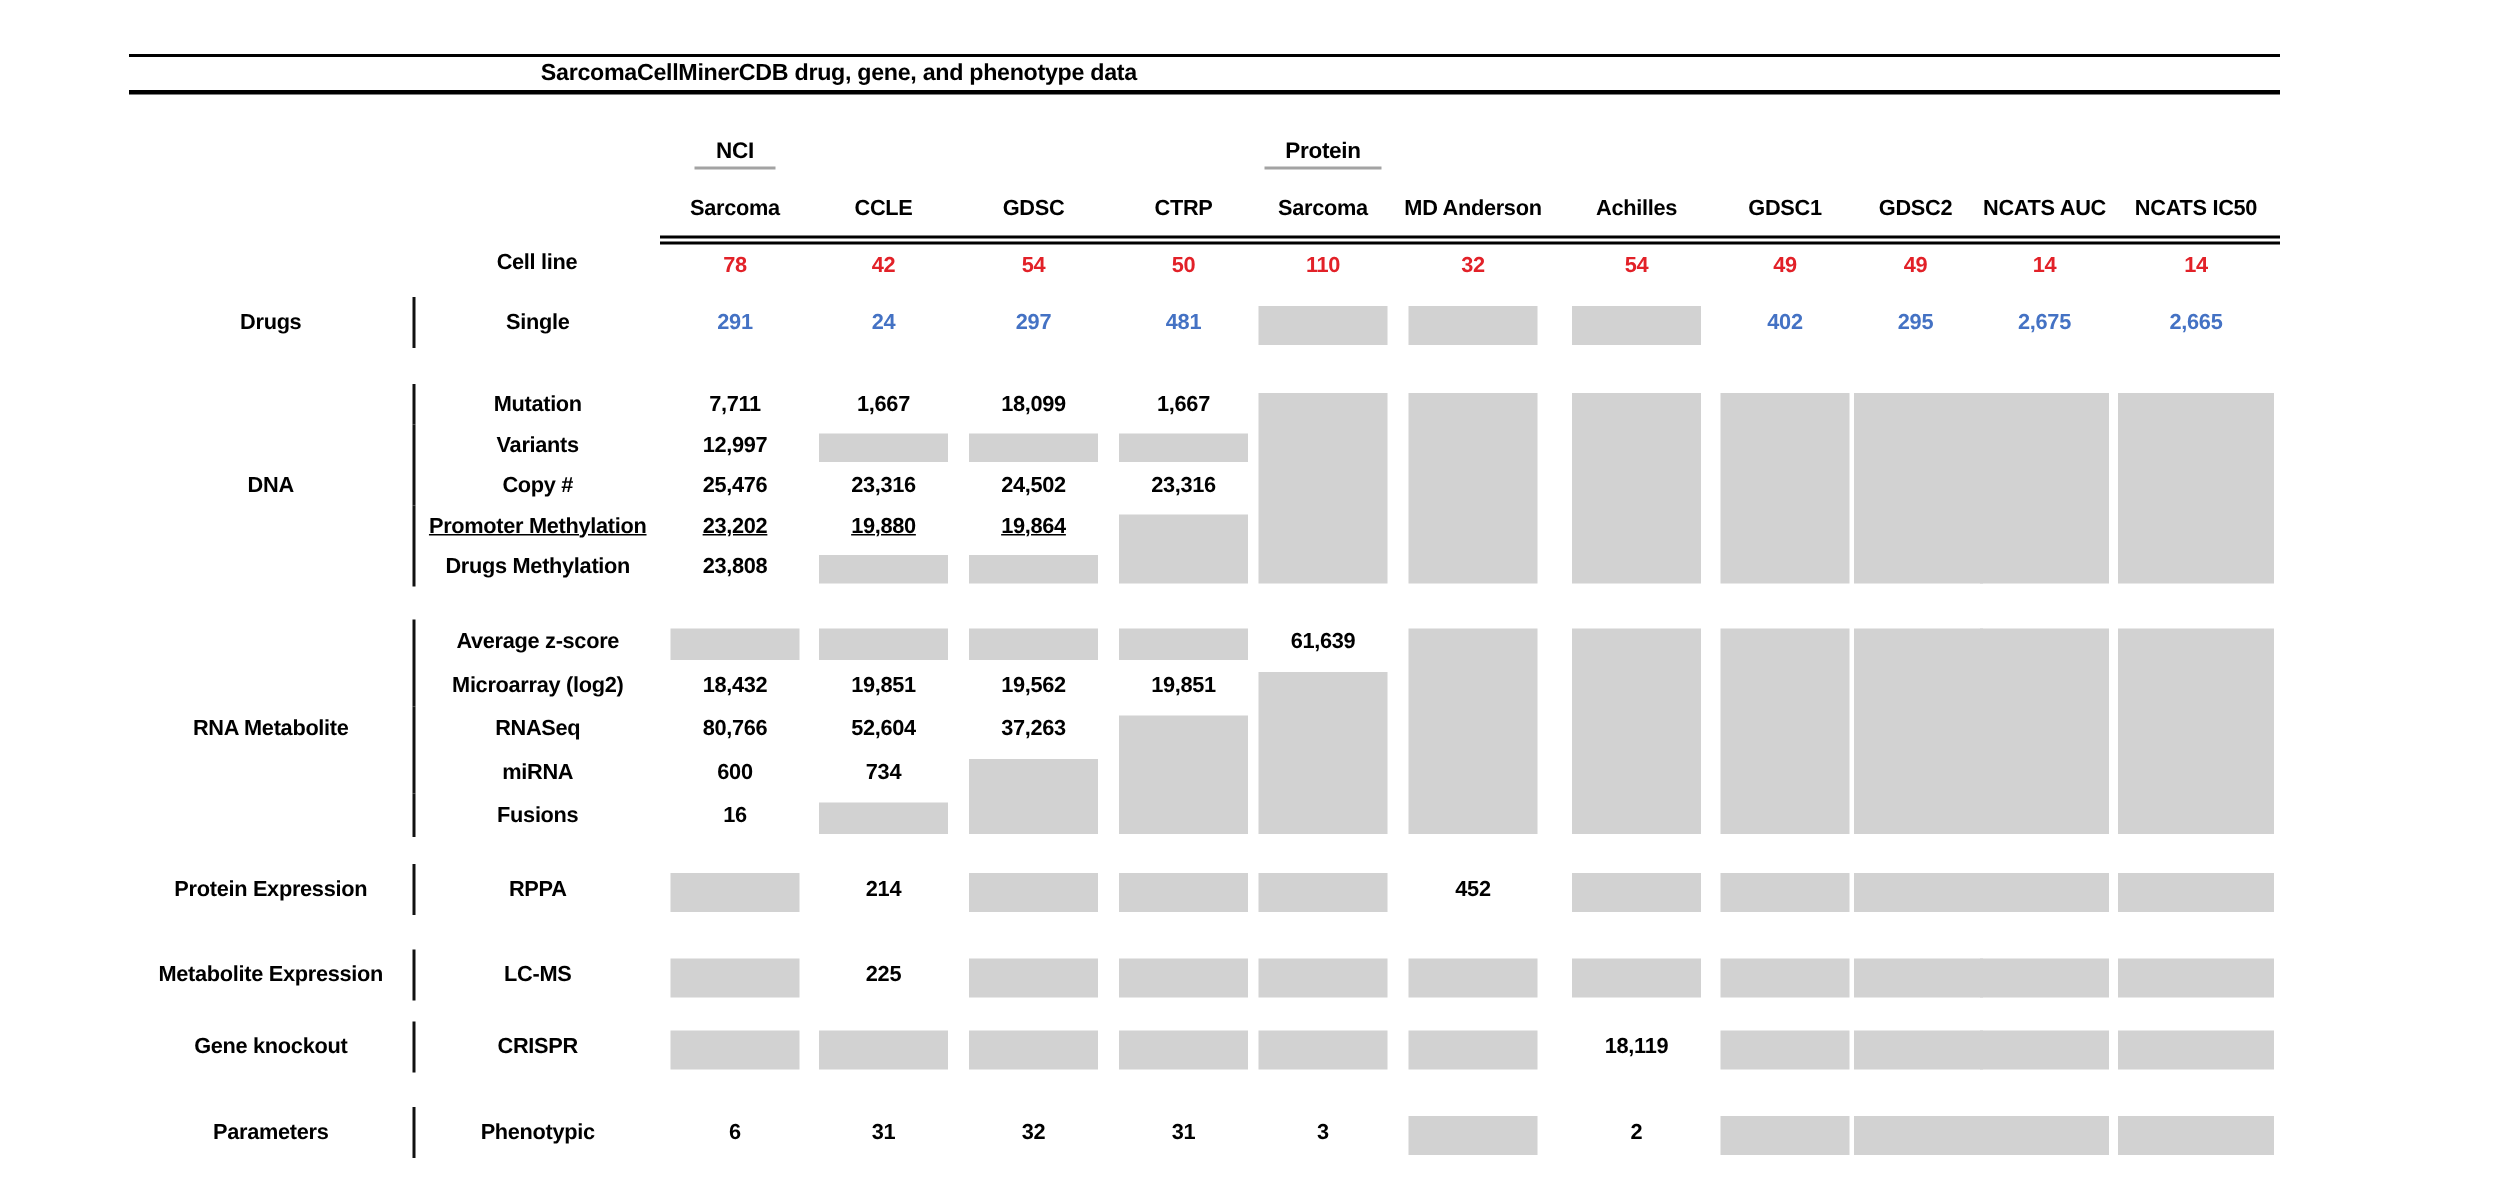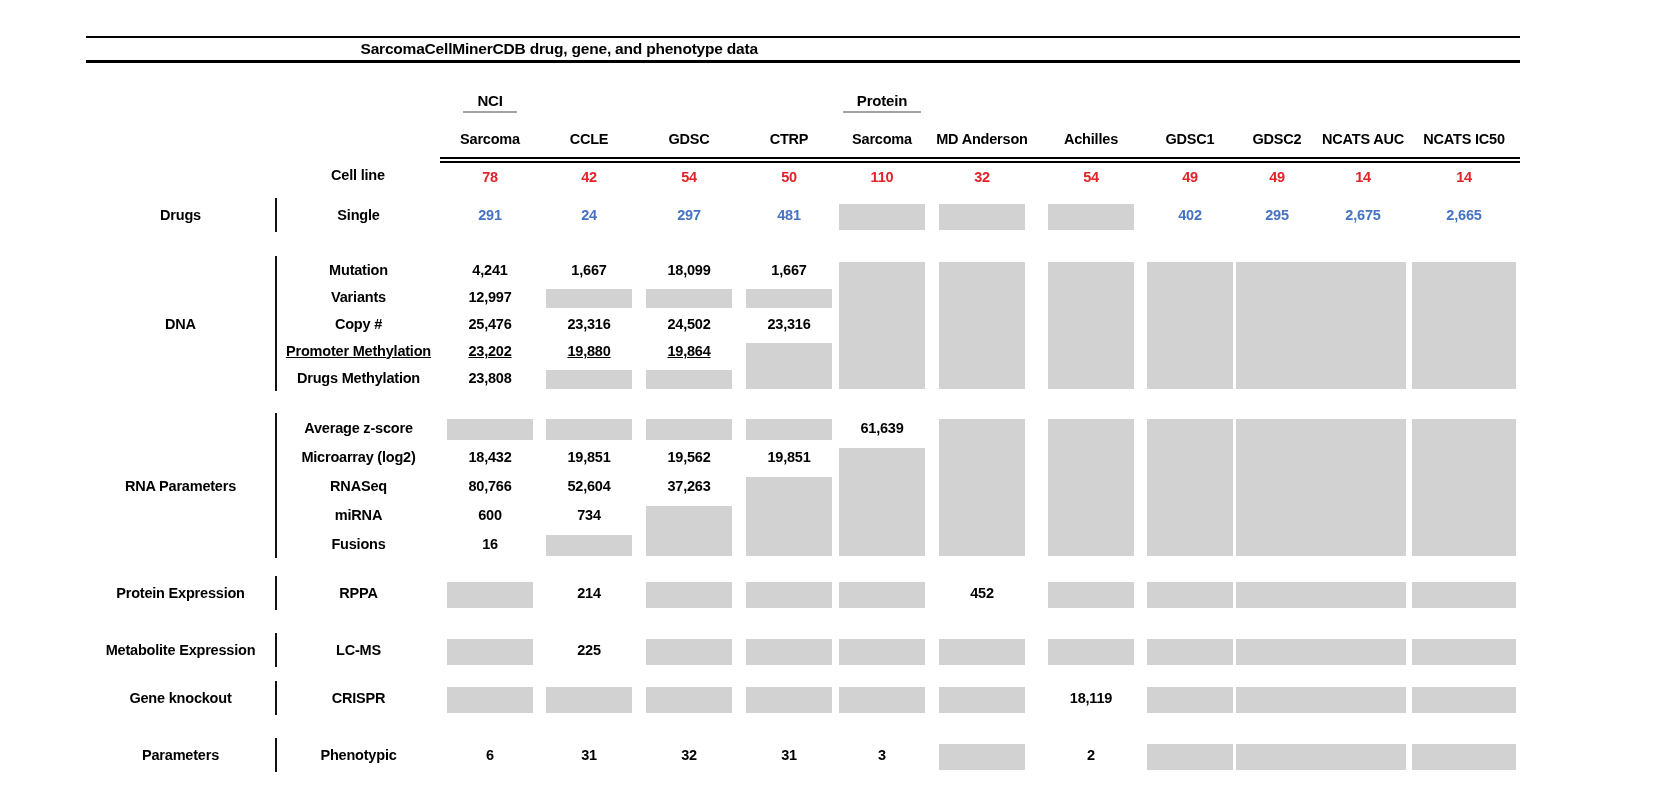--- a/index.html
+++ b/index.html
@@ -164,21 +164,21 @@
           <td class="blue">295</td>
           <td class="blue">2,675</td>
           <td class="blue">2,665</td>
         </tr>
         <tr style="height: 24px;">
           <td colspan="13"></td>
         </tr>
         <tr style="height: 27px;">
           <td class="cat" rowspan="5">DNA</td>
           <td class="rowlabel">Mutation</td>
-          <td>4,241</td>
+          <td>7,711</td>
           <td>1,667</td>
           <td>18,099</td>
           <td>1,667</td>
           <td class="boxcell" rowspan="5">
             <div class="box" style="width: 86px; height: 127px;"></div>
           </td>
           <td class="boxcell" rowspan="5">
             <div class="box" style="width: 86px; height: 127px;"></div>
           </td>
           <td class="boxcell" rowspan="5">
@@ -233,21 +233,21 @@
             <div class="box" style="width: 86px; height: 19px;"></div>
           </td>
           <td class="boxcell">
             <div class="box" style="width: 86px; height: 19px;"></div>
           </td>
         </tr>
         <tr style="height: 22px;">
           <td colspan="13"></td>
         </tr>
         <tr style="height: 29px;">
-          <td class="cat" rowspan="5">RNA Parameters</td>
+          <td class="cat" rowspan="5">RNA Metabolite</td>
           <td class="rowlabel">Average z-score</td>
           <td class="boxcell">
             <div class="box" style="width: 86px; height: 21px;"></div>
           </td>
           <td class="boxcell">
             <div class="box" style="width: 86px; height: 21px;"></div>
           </td>
           <td class="boxcell">
             <div class="box" style="width: 86px; height: 21px;"></div>
           </td>

